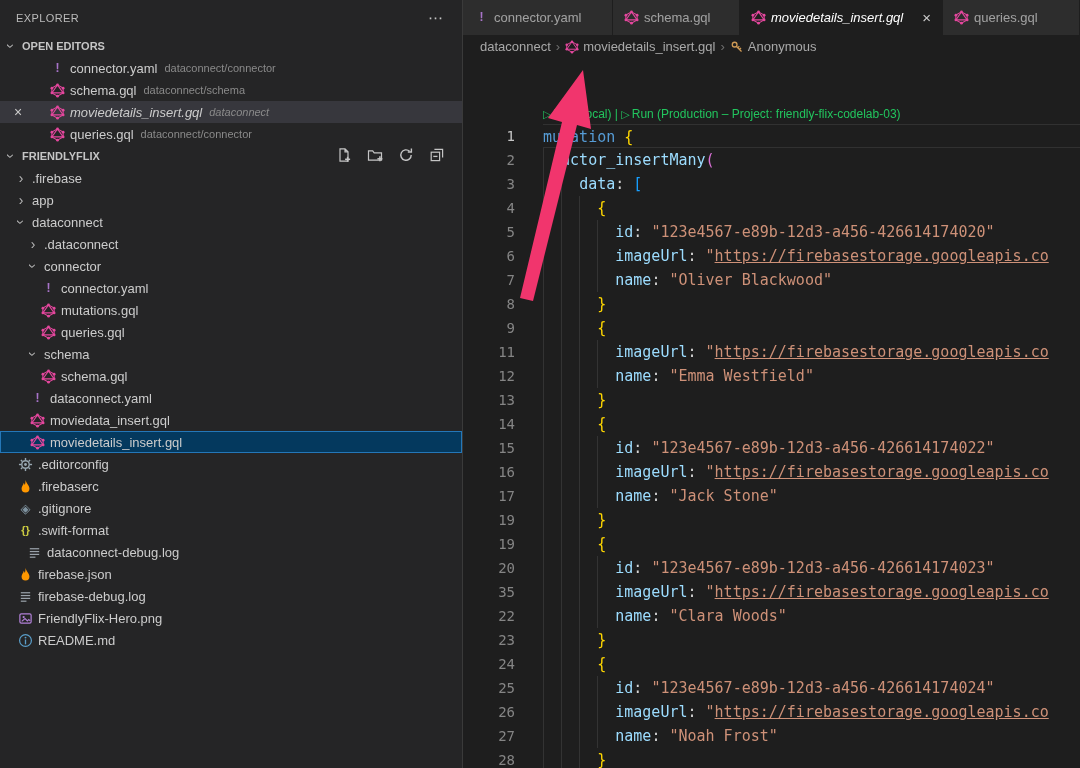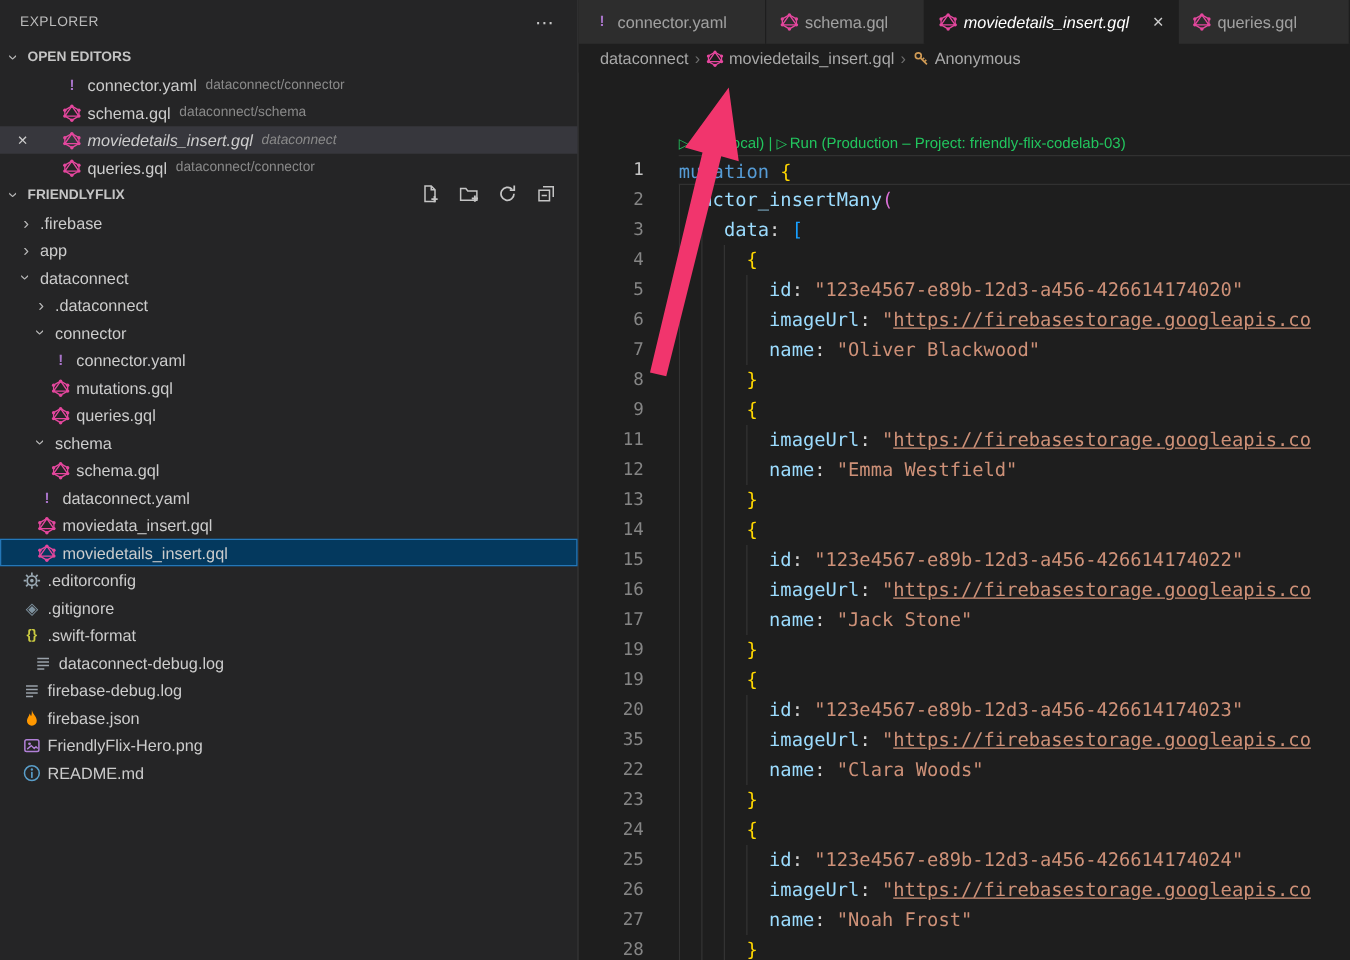--- a/index.html
+++ b/index.html
@@ -314,54 +314,60 @@
               <line x1="11.3" y1="11.3" x2="12.9" y2="12.9"></line>
               <line x1="3.1" y1="12.9" x2="4.7" y2="11.3"></line>
               <line x1="11.3" y1="4.7" x2="12.9" y2="3.1"></line>
             </g>
             <circle cx="8" cy="8" r="4" fill="none" stroke="#99a8b2" stroke-width="1.5"></circle>
             <circle cx="8" cy="8" r="1.5" fill="#99a8b2"></circle>
           </svg>
           <span class="lbl">.editorconfig</span>
         </div>
         <div class="tree-row" style="padding-left:18px">
+    <svg class="ic" viewBox="0 0 16 16" xmlns="http://www.w3.org/2000/svg">
+            <path d="M8 .8 C8.5 4.4 12.2 6.6 12.2 10.2 a4.2 4.2 0 0 1 -8.4 0 C3.8 8 5.6 6.6 6.2 4 L7.3 6.4 C7.9 4.9 8 2.8 8 .8 Z" fill="#ff9800"></path>
+          </svg>
+          <span class="lbl">.firebaserc</span>
+        </div>
+        <div class="tree-row" style="padding-left:18px">
     <span class="tic" style="color:#7f93a0;font-size:13px;font-weight:normal">◈</span>
           <span class="lbl">.gitignore</span>
         </div>
         <div class="tree-row" style="padding-left:18px">
     <span class="tic" style="color:#cbcb41;font-size:11px">{}</span>
           <span class="lbl">.swift-format</span>
         </div>
         <div class="tree-row" style="padding-left:27px">
     <svg class="ic" viewBox="0 0 16 16" xmlns="http://www.w3.org/2000/svg">
             <g stroke="#9aa2aa" stroke-width="1.3">
               <line x1="3" y1="4" x2="13" y2="4"></line>
               <line x1="3" y1="7" x2="13" y2="7"></line>
               <line x1="3" y1="10" x2="13" y2="10"></line>
               <line x1="3" y1="13" x2="9" y2="13"></line>
             </g>
           </svg>
           <span class="lbl">dataconnect-debug.log</span>
         </div>
         <div class="tree-row" style="padding-left:18px">
     <svg class="ic" viewBox="0 0 16 16" xmlns="http://www.w3.org/2000/svg">
+            <path d="M8 .8 C8.5 4.4 12.2 6.6 12.2 10.2 a4.2 4.2 0 0 1 -8.4 0 C3.8 8 5.6 6.6 6.2 4 L7.3 6.4 C7.9 4.9 8 2.8 8 .8 Z" fill="#ff9800"></path>
+          </svg>
+          <span class="lbl">firebase.json</span>
+        </div>
+        <div class="tree-row" style="padding-left:18px">
+    <svg class="ic" viewBox="0 0 16 16" xmlns="http://www.w3.org/2000/svg">
             <g stroke="#9aa2aa" stroke-width="1.3">
               <line x1="3" y1="4" x2="13" y2="4"></line>
               <line x1="3" y1="7" x2="13" y2="7"></line>
               <line x1="3" y1="10" x2="13" y2="10"></line>
               <line x1="3" y1="13" x2="9" y2="13"></line>
             </g>
           </svg>
           <span class="lbl">firebase-debug.log</span>
-        </div>
-        <div class="tree-row" style="padding-left:18px">
-    <svg class="ic" viewBox="0 0 16 16" xmlns="http://www.w3.org/2000/svg">
-            <path d="M8 .8 C8.5 4.4 12.2 6.6 12.2 10.2 a4.2 4.2 0 0 1 -8.4 0 C3.8 8 5.6 6.6 6.2 4 L7.3 6.4 C7.9 4.9 8 2.8 8 .8 Z" fill="#ff9800"></path>
-          </svg>
-          <span class="lbl">firebase.json</span>
         </div>
         <div class="tree-row" style="padding-left:18px">
     <svg class="ic" viewBox="0 0 16 16" xmlns="http://www.w3.org/2000/svg">
             <rect x="2" y="3" width="12" height="10" rx="1.5" fill="none" stroke="#b180d7" stroke-width="1.3"></rect>
             <circle cx="6" cy="6.5" r="1.2" fill="#b180d7"></circle>
             <path d="M4 11 L7.5 8 L10 10.5 L11.5 9 L13 10.5" fill="none" stroke="#b180d7" stroke-width="1.2"></path>
           </svg>
           <span class="lbl">FriendlyFlix-Hero.png</span>
         </div>
         <div class="tree-row" style="padding-left:18px">

